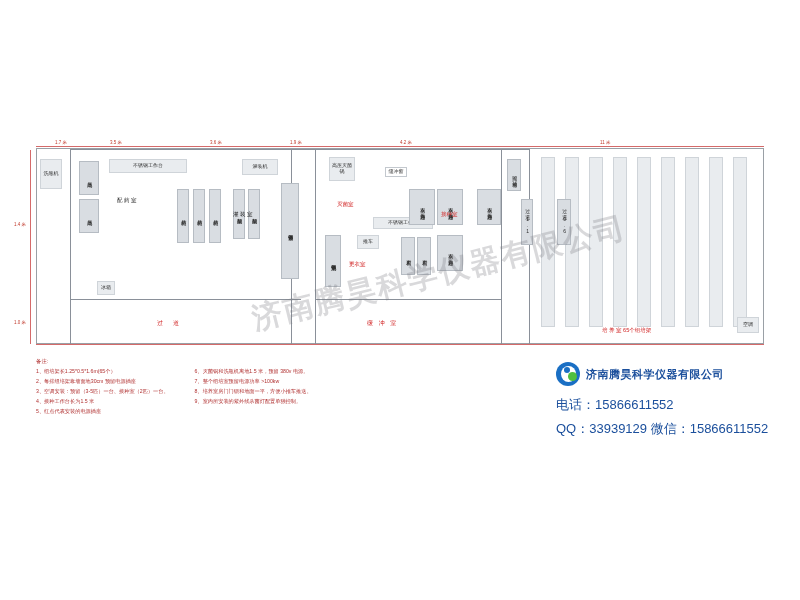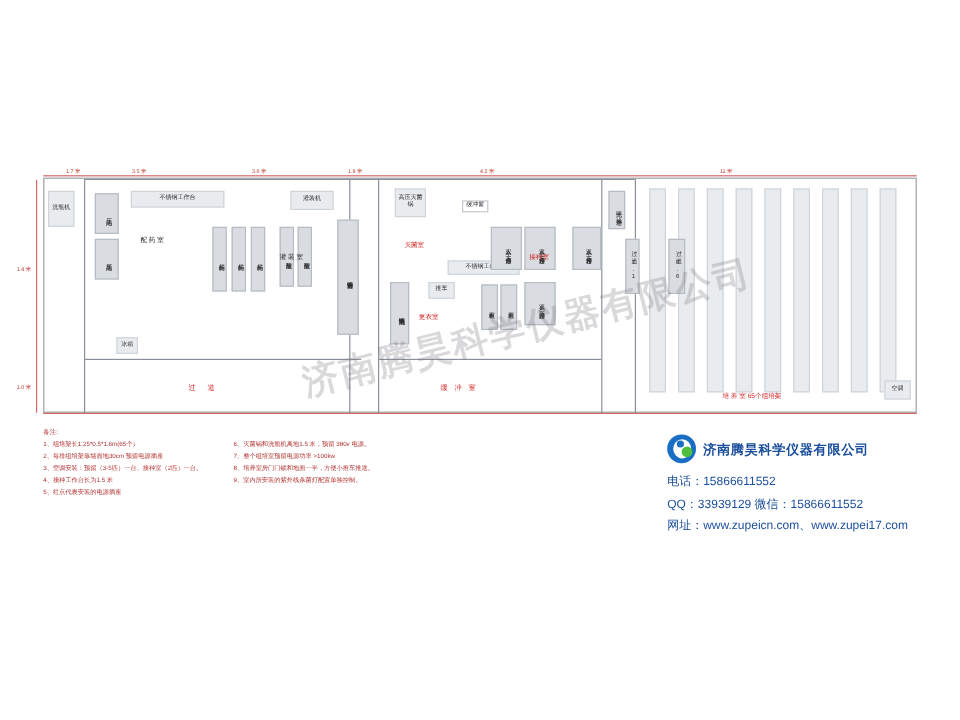--- a/index.html
+++ b/index.html
@@ -148,21 +148,21 @@
   }
   .company-name {
     color: #1b4f9c;
     font-size: 11px;
     font-weight: bold;
     letter-spacing: 0.5px;
   }
   .company-lines {
     margin-top: 7px;
     color: #1b4f9c;
-    font-size: 10px;
+    font-size: 13px;
     line-height: 1.85;
   }
 
   
   .watermark {
     position: absolute;
     left: 248px;
     top: 300px;
     transform: rotate(-14deg);
     transform-origin: left top;
@@ -283,18 +283,17 @@
         <div class="ring"></div>
         <div class="inner"></div>
         <div class="dotg"></div>
         <div class="dotb"></div>
       </div>
       <div class="company-name">济南腾昊科学仪器有限公司</div>
     </div>
     <div class="company-lines">
       <div>电话：15866611552</div>
       <div>QQ：33939129  微信：15866611552</div>
-      <div>网址：www.zupeicn.com、www.zupei17.com</div>
     </div>
   </div>
 
   <div class="watermark">济南腾昊科学仪器有限公司</div>
 </div>
 
 </body></html>

